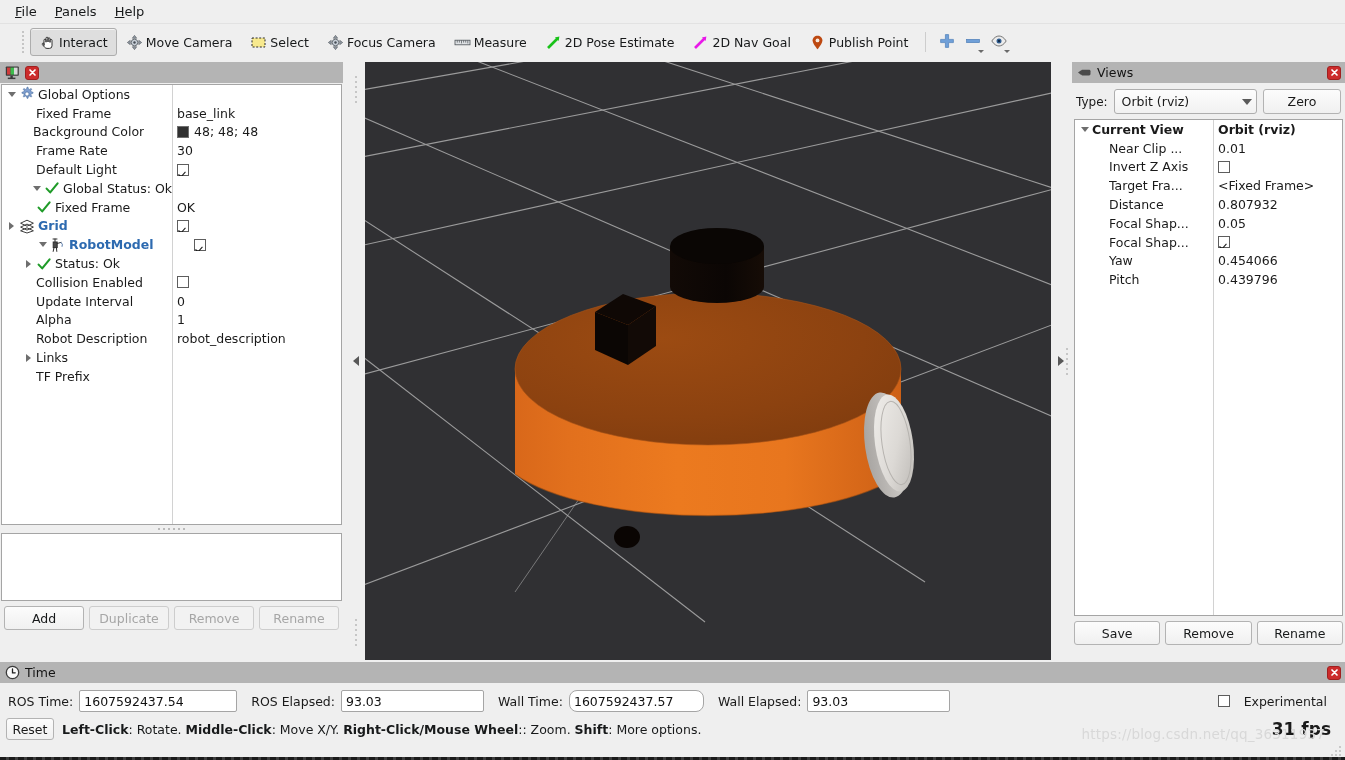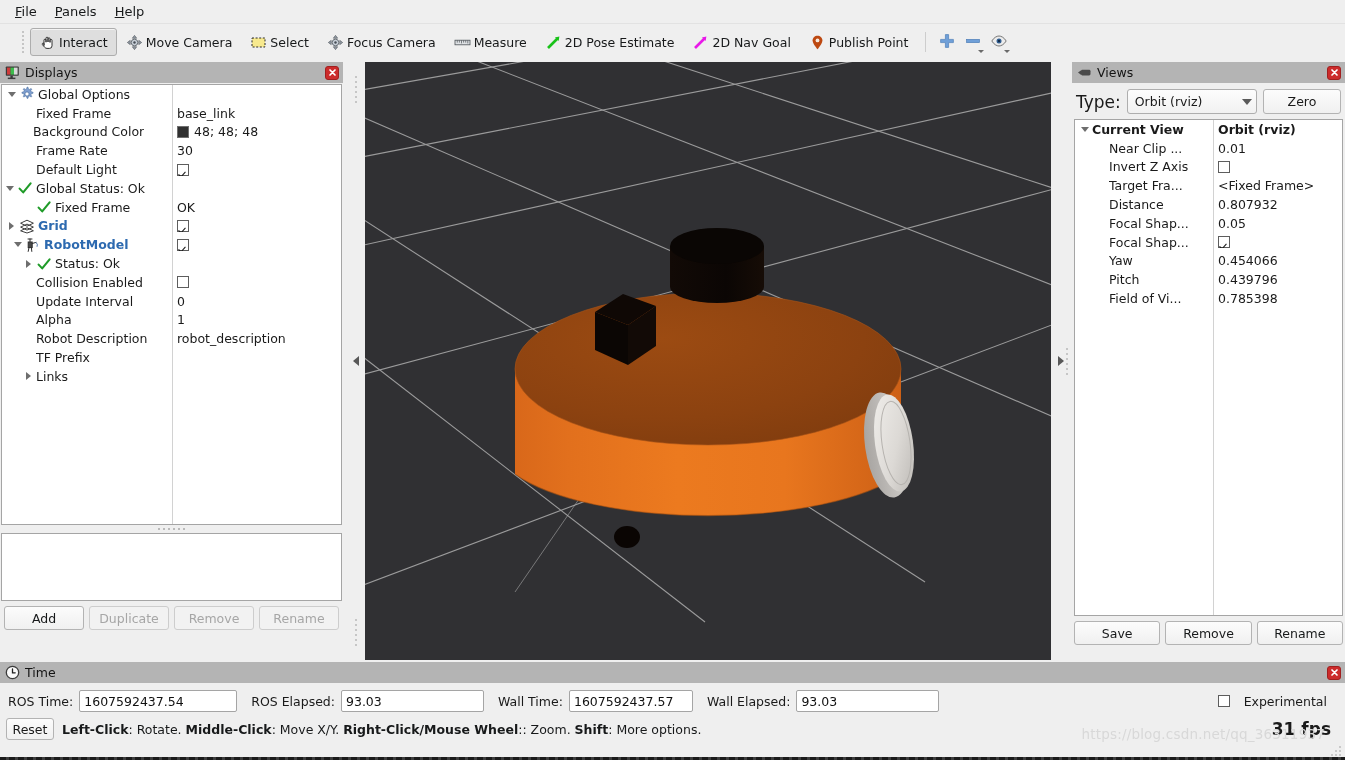--- a/index.html
+++ b/index.html
@@ -192,21 +192,21 @@
     display:flex; align-items:center; justify-content:center;
   }
   .vdiv .dots { position:absolute; display:flex;flex-direction:column;gap:3px; }
   .vdiv .dots i { width:2px;height:2px;background:#b9b9b9;border-radius:50%; }
   .vdiv .tri-l { width:0;height:0;border-top:5px solid transparent;border-bottom:5px solid transparent;border-right:6px solid #585858; }
   .vdiv .tri-r { width:0;height:0;border-top:5px solid transparent;border-bottom:5px solid transparent;border-left:6px solid #585858; }
 
   
   #views-panel { left: 1072px; top: 62px; width: 273px; height: 600px; }
   .type-row { display:flex; align-items:center; gap:6px; padding: 6px 4px 5px 4px; }
-  .type-lbl { font-size:17px; }
+  .type-lbl { font-size:12px; }
   .combo {
     flex: 1; height: 25px;
     background: linear-gradient(#fdfdfd,#f1f1f1);
     border: 1px solid #aeaeae; border-radius: 3px;
     display:flex;align-items:center; padding: 0 4px 0 7px;
     font-size:12.5px; cursor:default; position: relative;
   }
   .combo .cv { flex:1; }
   .combo .cd { width:0;height:0;border-left:5px solid transparent;border-right:5px solid transparent;border-top:6px solid #5a5a5a; }
   .zero-btn {
@@ -233,21 +233,21 @@
     background:#fff;
     border:1px solid #a5a5a5;
     border-radius:2px;
     font-size:12.5px;
     font-family: inherit;
     padding: 0 4px;
     color:#111;
   }
   #in-ros-time { width: 158px; }
   #in-ros-elapsed { width: 143px; }
-  #in-wall-time { width: 124px; }
+  #in-wall-time { width: 135px; border-radius: 8px; }
   #in-wall-elapsed { width: 143px; }
   .exp-wrap { display:flex;align-items:center;gap:14px; margin-left:auto; padding-right:12px; }
 
   .status-row { display:flex; align-items:center; padding: 6px 6px 0 6px; gap:8px; position:relative; }
   .reset-btn {
     width:48px;height:22px;
     background: linear-gradient(#fcfcfc,#f0f0f0);
     border:1px solid #b3b3b3;border-radius:3px;
     font-size:12.5px;font-family:inherit;cursor:default;
     display:flex;align-items:center;justify-content:center;
@@ -536,21 +536,20 @@
       <span class="pt-ico">
         <svg width="15" height="15" viewBox="0 0 15 15">
           <rect x="0.8" y="1.5" width="13" height="9.2" rx="0.8" fill="#3a3a3a"></rect>
           <rect x="2" y="2.6" width="3.5" height="7" fill="#cf3b3b"></rect>
           <rect x="5.5" y="2.6" width="3.5" height="7" fill="#3dbb4d"></rect>
           <rect x="9" y="2.6" width="3.6" height="7" fill="#d8d8d8"></rect>
           <rect x="5.4" y="10.8" width="2.4" height="2.4" fill="#3a3a3a"></rect>
           <rect x="2.8" y="12.6" width="7.6" height="1.5" fill="#3a3a3a"></rect>
         </svg>
       </span>
-      <span class="pt-text">Displays</span>
       <span class="close-x">
         <svg width="9" height="9" viewBox="0 0 9 9">
             <path d="M2 2 L7 7 M7 2 L2 7" stroke="#fff" stroke-width="1.7" stroke-linecap="round"></path>
           </svg>
       </span>
     </div>
 
     <div class="tree-box">
       <div class="tree-col-div"></div>
       <div id="displays-tree-rows">
@@ -598,21 +597,21 @@
           <div class="trow">
             <div class="tname" style="padding-left: 19px;">
               <span class="exp"></span>
               <span class="tlabel">Default Light</span>
             </div>
             <div class="tval">
               <span class="chk on"></span>
             </div>
           </div>
           <div class="trow">
-            <div class="tname" style="padding-left: 0;">
+            <div class="tname" style="padding-left: 18px; justify-content: flex-end;">
               <span class="exp">
                 <i class="down"></i>
               </span>
               <span class="ti"><svg width="16" height="16" viewBox="0 0 16 16">
                   <path d="M2.6 8.6 L6.2 12.4 L13.6 3.4" stroke="#1f9b28" stroke-width="2.1" fill="none" stroke-linecap="round" stroke-linejoin="round"></path>
                 </svg></span>
               <span class="tlabel">Global Status: Ok</span>
             </div>
             <div class="tval"></div>
           </div>
@@ -640,21 +639,21 @@
                     <path d="M8 9.8 L14.4 12.8 L8 15 L1.6 12.8 Z"></path>
                   </g>
                 </svg></span>
               <span class="tlabel bold-blue">Grid</span>
             </div>
             <div class="tval">
               <span class="chk on"></span>
             </div>
           </div>
           <div class="trow">
-            <div class="tname" style="padding-left: 8px;">
+            <div class="tname" style="padding-left: 16px; margin-left: 17px;">
               <span class="exp">
                 <i class="down"></i>
               </span>
               <span class="ti"><svg width="16" height="16" viewBox="0 0 16 16">
                   <g stroke="#2e2e2e" stroke-width="1" fill="none" stroke-linecap="round">
                     <line x1="3" y1="2" x2="7" y2="2"></line>
                     <line x1="5" y1="2" x2="5" y2="5"></line>
                     <rect x="3.2" y="5" width="4" height="5.6" fill="#4a4a4a" stroke="#2e2e2e"></rect>
                     <line x1="4" y1="10.6" x2="3.2" y2="14.4"></line>
                     <line x1="6.4" y1="10.6" x2="6.8" y2="14.4"></line>
@@ -711,35 +710,35 @@
             <div class="tname" style="padding-left: 19px;">
               <span class="exp"></span>
               <span class="tlabel">Robot Description</span>
             </div>
             <div class="tval">
               <span>robot_description</span>
             </div>
           </div>
           <div class="trow">
             <div class="tname" style="padding-left: 19px;">
-              <span class="exp"></span>
-              <span class="tlabel">TF Prefix</span>
-            </div>
-            <div class="tval">
-              <span></span>
-            </div>
-          </div>
-          <div class="trow">
-            <div class="tname" style="padding-left: 19px;">
               <span class="exp">
                 <i class="right"></i>
               </span>
               <span class="tlabel">Links</span>
             </div>
             <div class="tval"></div>
+          </div>
+          <div class="trow">
+            <div class="tname" style="padding-left: 19px;">
+              <span class="exp"></span>
+              <span class="tlabel">TF Prefix</span>
+            </div>
+            <div class="tval">
+              <span></span>
+            </div>
           </div>
         </div>
     </div>
 
     <div class="splitter-h">
       <i></i>
         <i></i>
         <i></i>
         <i></i>
         <i></i>
@@ -860,29 +859,20 @@
               <span>0.454066</span>
             </div>
           </div>
           <div class="trow">
             <div class="tname" style="padding-left: 19px;">
               <span class="exp"></span>
               <span class="tlabel">Pitch</span>
             </div>
             <div class="tval">
               <span>0.439796</span>
-            </div>
-          </div>
-          <div class="trow">
-            <div class="tname" style="padding-left: 19px;">
-              <span class="exp"></span>
-              <span class="tlabel">Field of Vi...</span>
-            </div>
-            <div class="tval">
-              <span>0.785398</span>
             </div>
           </div>
         </div>
     </div>
 
     <div class="btn-row" style="padding:5px 2px 0 2px;">
       <div class="btn">Save</div>
       <div class="btn">Remove</div>
       <div class="btn">Rename</div>
     </div>

